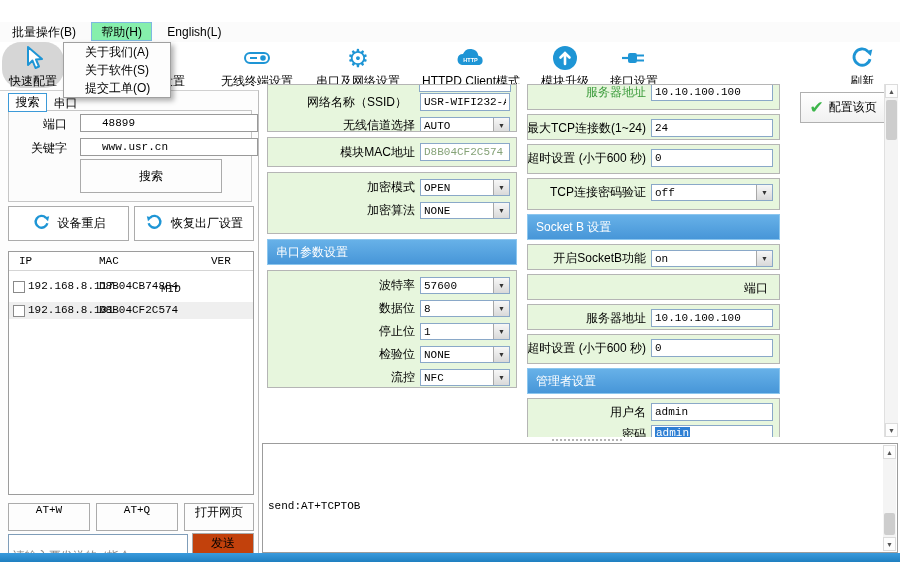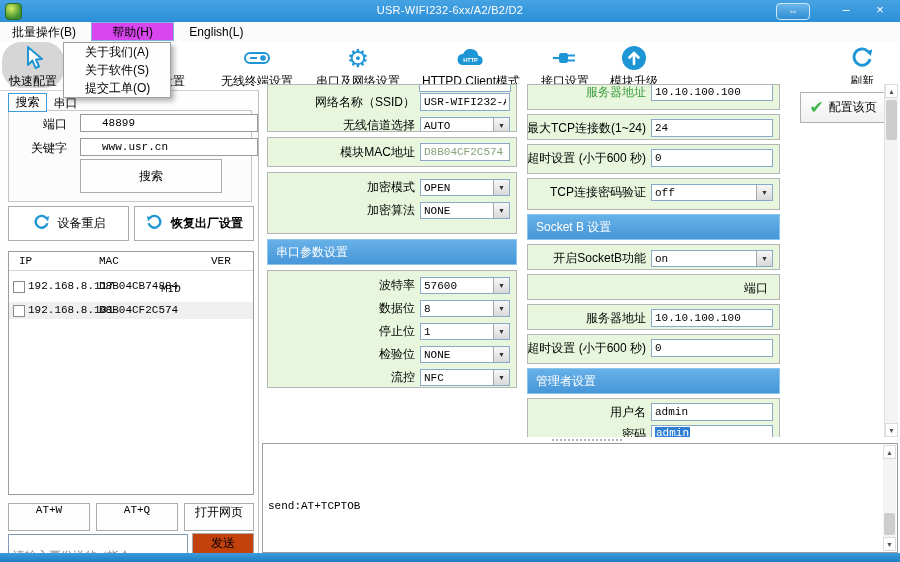--- a/index.html
+++ b/index.html
@@ -17,21 +17,21 @@
               background:linear-gradient(#6ab6ee,#2f8fd0);border:1px solid #cfe7f8;
               color:#fff;font-size:10px;line-height:14px;text-align:center;}
   .cap-btn{position:absolute;top:0;width:28px;height:22px;color:#fff;text-align:center;
            line-height:20px;font-size:13px;}
   .min-btn{right:40px;}
   .close-btn{right:6px;}
 
   
   .menubar{position:absolute;left:0;top:22px;width:900px;height:20px;background:#fbfbfb;}
   .menu-item{display:inline-block;padding:2px 10px;margin-left:2px;height:15px;}
-  .menu-item.hl{background:#d946ef;border:1px solid #7eb8e0;padding:1px 20px;}
+  .menu-item.hl{background:#86efac;border:1px solid #7eb8e0;padding:1px 9px;}
 
   
   .toolbar{position:absolute;left:0;top:42px;width:900px;height:46px;display:flex;align-items:flex-start;}
   .tb-item{text-align:center;padding-top:2px;height:44px;}
   .tb-item .ticon{height:28px;display:flex;align-items:center;justify-content:center;}
   .tb-item .tlabel{font-size:12px;margin-top:1px;white-space:nowrap;}
   .tb-active{background:#d6d6d6;border-radius:19px;}
   .i1{width:62px;margin-left:2px;}
   .i2{width:110px;margin-left:34px;}
   .i3{width:92px;margin-left:3px;}
@@ -59,21 +59,21 @@
   .lab-key{left:22px;top:29px;}
   .sb-input{position:absolute;left:71px;width:134px;height:14px;border:1px solid #999;background:#fff;
             font:11px "Liberation Mono","DejaVu Sans Mono",monospace;padding:1px 21px;}
   .in-port{top:3px;}
   .in-key{top:27px;}
   .search-btn{position:absolute;left:71px;top:48px;width:140px;height:32px;background:#fdfdfd;
               border:1px solid #ababab;text-align:center;line-height:32px;}
   .big-btn{position:absolute;top:115px;height:33px;background:#fff;border:1px solid #ababab;
            display:flex;align-items:center;justify-content:center;gap:7px;}
   .btn-reboot{left:8px;width:119px;}
-  .btn-factory{left:134px;width:118px;font-weight:bold;}
+  .btn-factory{left:134px;width:118px;}
 
   .devtable{position:absolute;left:8px;top:160px;width:244px;height:242px;border:1px solid #9c9c9c;
             background:#fff;font:11px "Liberation Mono","DejaVu Sans Mono",monospace;}
   .dt-head{height:18px;border-bottom:1px solid #d5d5d5;position:relative;color:#000;}
   .dt-head span{position:absolute;top:3px;}
   .h-ip{left:10px;} .h-mac{left:90px;} .h-mid{left:152px;margin-top:28px;} .h-ver{left:202px;}
   .dt-row{height:17px;position:relative;margin-top:7px;}
   .dt-row.alt{background:#efefef;}
   .cb{position:absolute;left:4px;top:3px;width:10px;height:10px;border:1px solid #8a8a8a;background:#fff;}
   .c-ip{position:absolute;left:19px;top:2px;} .c-mac{position:absolute;left:90px;top:2px;}
@@ -102,21 +102,21 @@
           font:11px "Liberation Mono","DejaVu Sans Mono",monospace;}
   .w-mid{width:82px;} .w-right{width:114px;}
   .scombo{height:17px;border:1px solid #8aa8c8;background:#fff;display:flex;box-sizing:border-box;}
   .cb-mid{width:90px;} .cb-right{width:122px;}
   .ctext{flex:1;font:11px "Liberation Mono","DejaVu Sans Mono",monospace;padding:2px 3px;overflow:hidden;white-space:nowrap;}
   .carrow{width:15px;background:linear-gradient(#f7f7f7,#d9d9d9);border-left:1px solid #a8a8a8;
           text-align:center;font-size:7px;line-height:15px;color:#333;}
   .mac-val{color:#86a378;}
   .combo-sliver{position:absolute;top:0;right:5px;width:90px;height:6px;background:#fff;
                 border:1px solid #8aa8c8;border-top:none;}
-  .mt4{margin-top:4px;} .mt5{margin-top:5px;} .mt8{margin-top:8px;}
+  .mt4{margin-top:4px;} .mt5{margin-top:5px;} .mt8{margin-top:8px;gap:8px;}
   .pw-box{width:114px;height:14px;border:1px solid #8aa8c8;background:#fff;padding:1px 3px;
           font:11px "Liberation Mono","DejaVu Sans Mono",monospace;}
   .sel{background:#2e7fd4;color:#fff;padding:0 1px;}
   .config-btn{position:absolute;left:538px;top:8px;width:84px;height:29px;background:linear-gradient(#fff,#f1f1f1);
               border:1px solid #b0b0b0;display:flex;align-items:center;justify-content:center;gap:5px;}
   .check-glyph{color:#3cb54a;font-size:17px;font-weight:bold;line-height:17px;}
 
   
   .vscroll{position:absolute;width:13px;background:#f4f4f4;border-left:1px solid #e0e0e0;}
   .vs-main{left:884px;top:84px;height:353px;}
@@ -136,27 +136,20 @@
   .vs-log{right:1px;top:1px;height:106px;left:auto;position:absolute;width:13px;background:#f4f4f4;}
 
   .bottombar{position:absolute;left:0;top:553px;width:900px;height:9px;
              background:linear-gradient(#3a9bdd,#1f7fc0);}
 </style>
 </head>
 <body>
 
 <div class="app">
 
-  <div class="titlebar">
-    <div class="app-icon"></div>
-    <div class="title-text">USR-WIFI232-6xx/A2/B2/D2</div>
-    <div class="switch-btn">⇔</div>
-    <div class="cap-btn min-btn">–</div>
-    <div class="cap-btn close-btn">×</div>
-  </div>
 
   <div class="menubar">
     <span class="menu-item">批量操作(B)</span>
     <span class="menu-item hl">帮助(H)</span>
     <span class="menu-item">English(L)</span>
   </div>
 
   <div class="toolbar">
     <div class="tb-item tb-active i1">
       <div class="ticon">
@@ -193,38 +186,38 @@
     </div>
     <div class="tb-item i5">
       <div class="ticon">
         <svg width="34" height="24" viewBox="0 0 34 24">
           <path d="M8 19 a5.5 5.5 0 0 1 1-10.9 a8 8 0 0 1 15.4 1.6 a4.8 4.8 0 0 1 1 9.3 z" fill="#1e95d5"></path>
           <text x="16.5" y="16" font-size="5.5" fill="#fff" text-anchor="middle" font-family="Liberation Sans, sans-serif" font-weight="bold">HTTP</text>
           </svg>
       </div>
       <div class="tlabel">HTTPD Client模式</div>
     </div>
+    <div class="tb-item i7">
+      <div class="ticon">
+        <svg width="26" height="26" viewBox="0 0 26 26">
+            <circle cx="13" cy="13" r="12" fill="#1e95d5"></circle>
+          <path d="M13 19 V9 M8.5 12.5 L13 8 L17.5 12.5" stroke="#fff" stroke-width="2.6" fill="none" stroke-linecap="round"></path>
+          </svg>
+      </div>
+      <div class="tlabel">模块升级</div>
+    </div>
     <div class="tb-item i6">
       <div class="ticon">
         <svg width="28" height="26" viewBox="0 0 28 26" fill="none" stroke="#1e95d5" stroke-width="2.2">
           <path d="M2 13 h6"></path>
             <rect x="8" y="8" width="9" height="10" rx="2" fill="#1e95d5" stroke="none"></rect>
           <path d="M17 10.5 h7 M17 15.5 h7"></path>
           </svg>
       </div>
       <div class="tlabel">接口设置</div>
-    </div>
-    <div class="tb-item i7">
-      <div class="ticon">
-        <svg width="26" height="26" viewBox="0 0 26 26">
-            <circle cx="13" cy="13" r="12" fill="#1e95d5"></circle>
-          <path d="M13 19 V9 M8.5 12.5 L13 8 L17.5 12.5" stroke="#fff" stroke-width="2.6" fill="none" stroke-linecap="round"></path>
-          </svg>
-      </div>
-      <div class="tlabel">模块升级</div>
     </div>
     <div class="tb-item i-refresh">
       <div class="ticon">
         <svg width="26" height="26" viewBox="0 0 24 24">
             <path d="M19.4 13 a7.5 7.5 0 1 1-2-7.2" fill="none" stroke="#1e95d5" stroke-width="2.6"></path>
             <path d="M15.5 5.8 l6-1.6 -1.4 6z" fill="#1e95d5"></path>
           </svg>
       </div>
       <div class="tlabel">刷新</div>
     </div>

